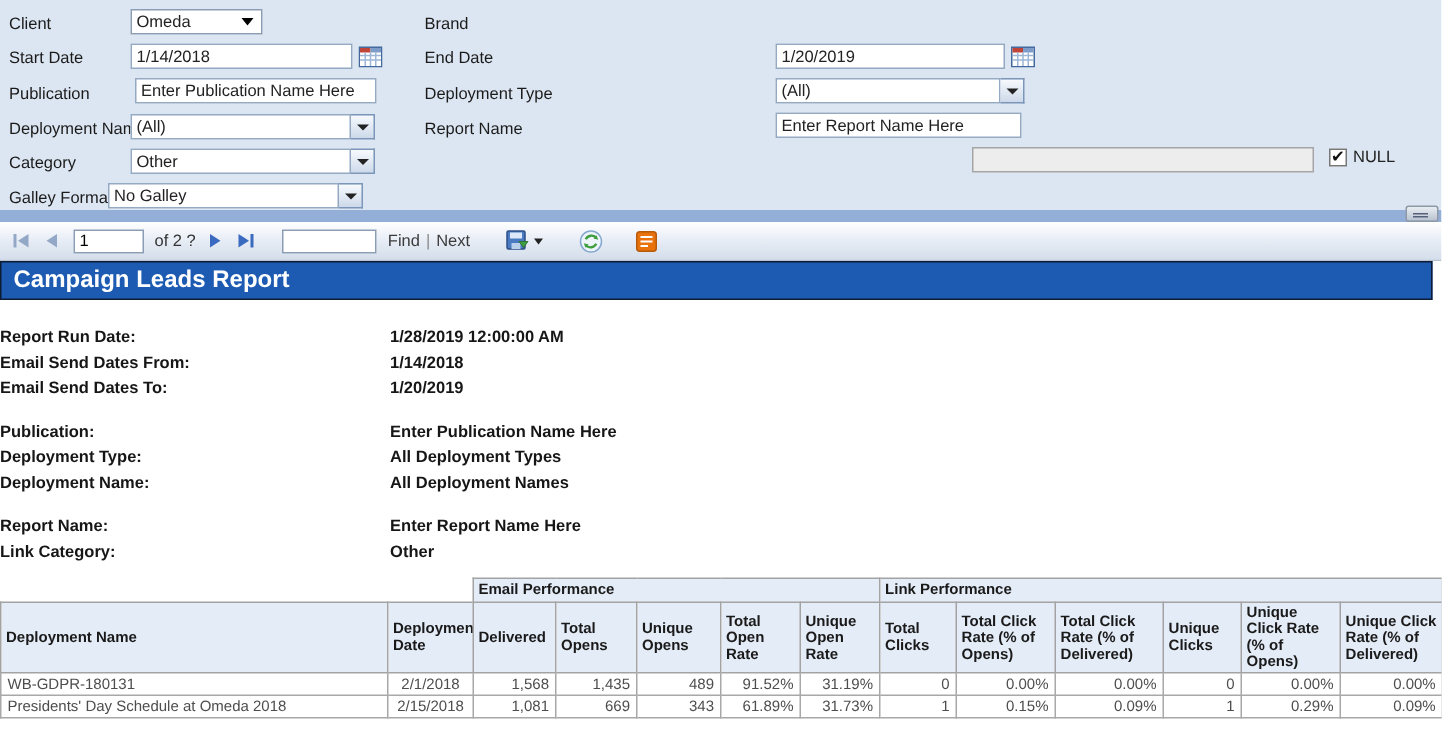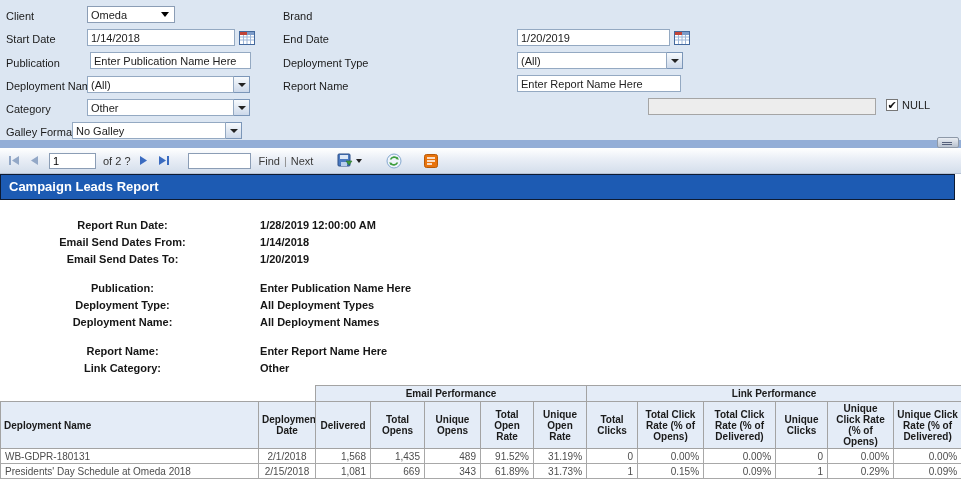--- a/index.html
+++ b/index.html
@@ -46,29 +46,29 @@
   .pg-input { width:47px; height:16px; border:1px solid #8b9db5; font-size:11px; padding:1px 3px;
     font-family:"Liberation Sans",sans-serif; }
   .find-input { width:63px; height:16px; border:1px solid #8b9db5; font-size:11px; padding:1px 3px;
     font-family:"Liberation Sans",sans-serif; }
   .link { color:#3b3b3b; cursor:pointer; }
   .sep { color:#8a8a8a; margin:0 4px; }
   .caret { width:0; height:0; border-left:3px solid transparent; border-right:3px solid transparent;
     border-top:4px solid #222; margin-left:3px; }
   
   .title-bar { position:absolute; top:174px; left:0; width:955px; height:26px; background:#1d5bb3;
-    border:1px solid #0d1b33; color:#fff; font-size:13px; font-weight:bold; line-height:24px; padding-left:8px; }
+    border:1px solid #0d1b33; color:#fff; font-size:16px; font-weight:bold; line-height:24px; padding-left:8px; }
   .info-row { position:absolute; left:0; width:700px; font-size:11px; font-weight:bold; color:#161616; }
-  .info-row .lab { display:inline-block; width:245px; text-align:center; }
+  .info-row .lab { display:inline-block; width:245px; text-align:left; }
   .info-row .val { display:inline-block; margin-left:12px; }
   
   .rtable { position:absolute; top:385px; left:0; border-collapse:collapse; table-layout:fixed; width:961px; }
   .rtable th, .rtable td { overflow:hidden; }
   .rtable th { background:#e4ecf7; border:1px solid #a3a3a3; font-size:10px; font-weight:bold;
-    color:#1a1a1a; text-align:center; padding:1px 3px; }
+    color:#1a1a1a; text-align:left; padding:1px 3px; }
   .rtable th.grp { height:16px; }
   .rtable th.nogrp { background:#fff; border:none; }
   .rtable th.colhead { height:45px; vertical-align:middle; }
   .rtable th.colhead.al { text-align:left; }
   .rtable td { border:1px solid #a8a8a8; background:#fff; font-size:10px; color:#4d4d4d;
     height:15px; padding:1px 4px; white-space:nowrap; }
   .al { text-align:left; } .ac { text-align:center; } .ar { text-align:right; }
   
   svg { display:block; }
 </style>

